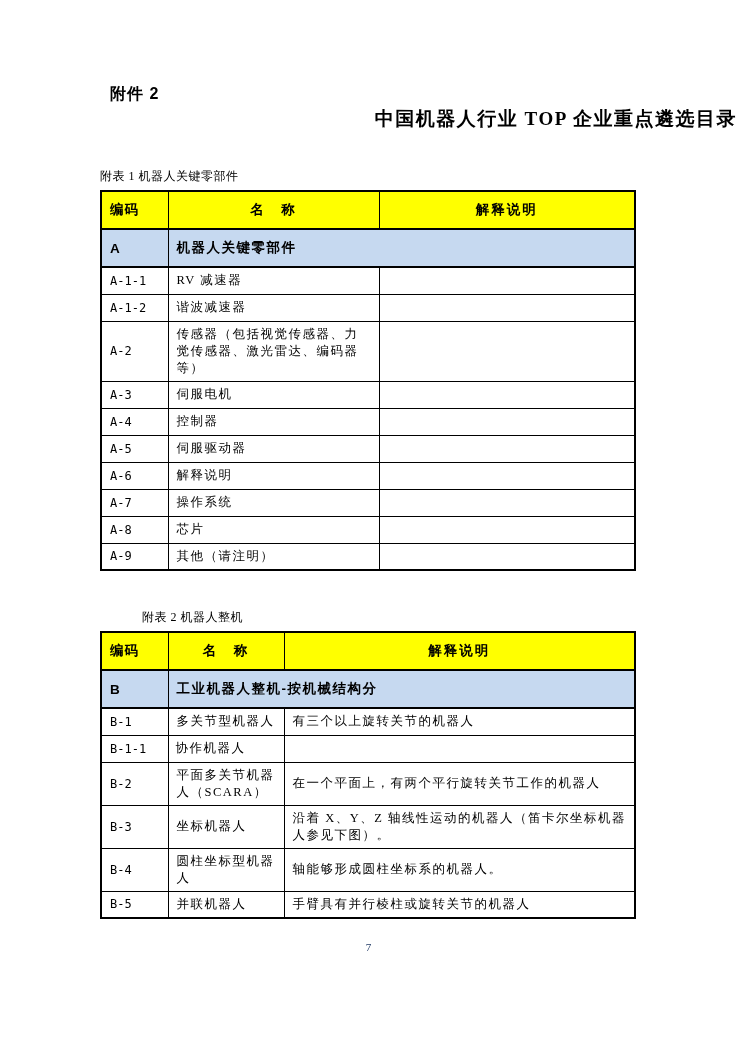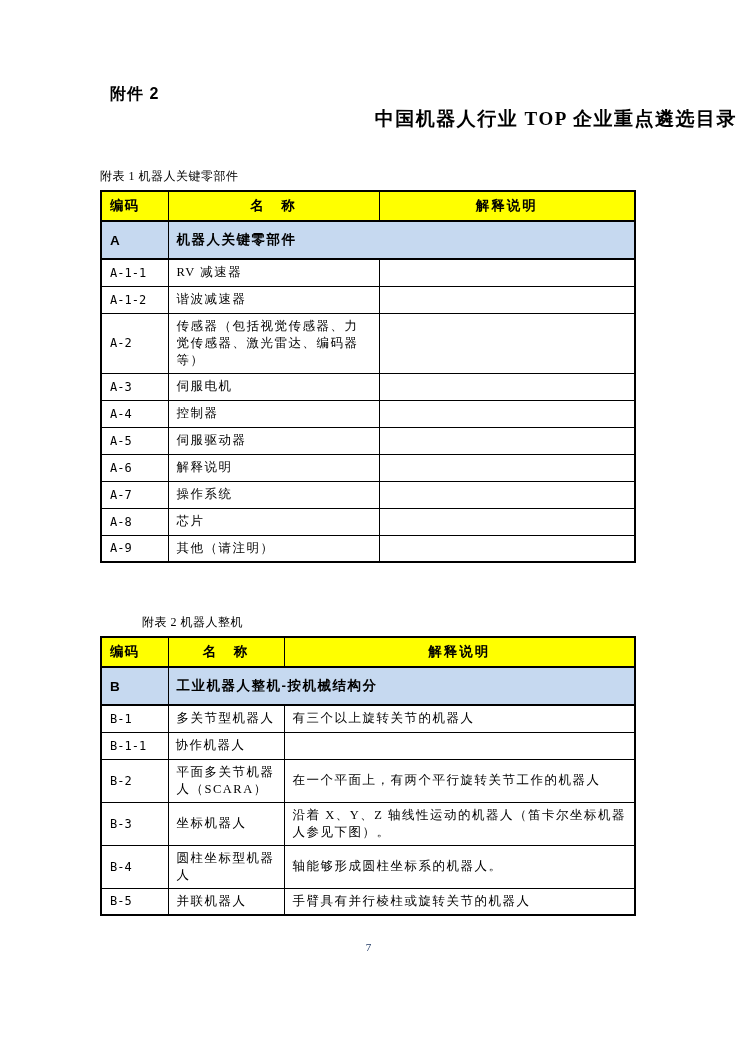--- a/index.html
+++ b/index.html
@@ -13,30 +13,30 @@
     font-family:"Liberation Sans", sans-serif;
   }
   .doc-title{
     margin-top:1px; text-align:right; font-size:19px; font-weight:bold;
     letter-spacing:1.5px; font-family:Liberation Serif, serif;
   }
   .tbl-caption{
     margin:0 0 5px 100px; font-size:12px; letter-spacing:0.5px;
   }
   .cap1{ margin-top:36px; }
-  .cap2{ margin-top:51px;padding-left:42px; }
+  .cap2{ margin-top:38px;padding-left:42px; }
   table{
     margin-left:100px; width:534px; border-collapse:collapse; table-layout:fixed;
     border:2px solid #000; font-size:12.5px;
   }
   col.c-code1{width:67px;} col.c-name1{width:211px;} col.c-expl1{width:256px;}
   col.c-code2{width:67px;} col.c-name2{width:116px;} col.c-expl2{width:351px;}
   th,td{ border:1px solid #000; padding:4px 8px; vertical-align:middle; box-sizing:border-box; }
   thead th{
-    background:#FFFF00; font-weight:bold; font-size:13.5px; height:30px;
+    background:#FFFF00; font-weight:bold; font-size:13.5px; height:38px;
     border-bottom:2px solid #000; text-align:center; letter-spacing:2px;
     font-family:"Liberation Sans", sans-serif;
   }
   thead th.h-code{ text-align:left; letter-spacing:1px; }
   tr.section td{
     background:#C6D9F0; font-weight:bold; font-size:13.5px; height:38px;
     border-top:2px solid #000; border-bottom:2px solid #000; letter-spacing:1.5px;
     font-family:"Liberation Sans", sans-serif;
   }
   td.code{ font-family:"DejaVu Sans Mono", monospace; font-size:12px; letter-spacing:0; }

